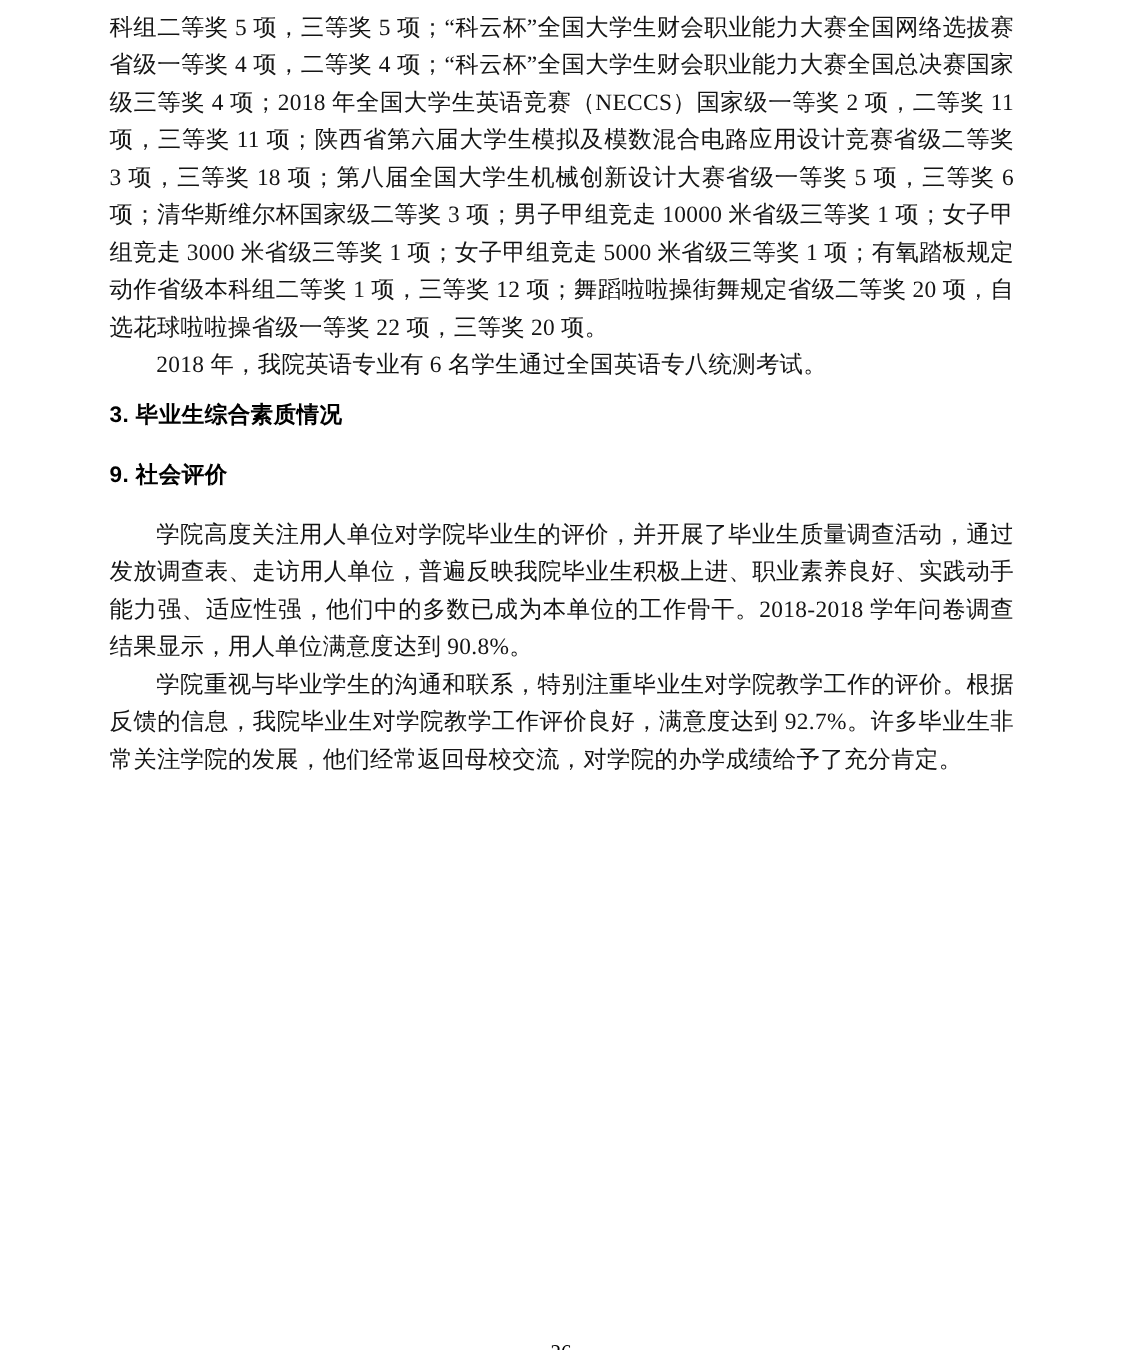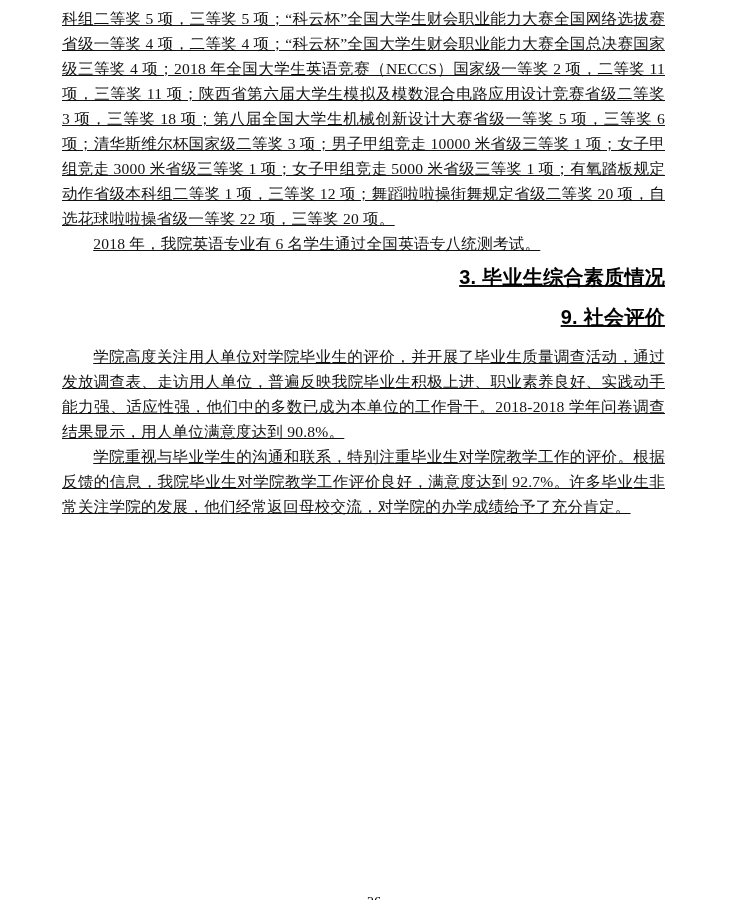--- a/index.html
+++ b/index.html
@@ -11,46 +11,44 @@
     position: relative;
     width: 748px;
     height: 900px;
     background: #ffffff;
     overflow: hidden;
     color: #111111;
     font-family: "Liberation Serif", "DejaVu Serif", serif;
   }
   .content {
     position: absolute;
-    left: 62px;
+    left: 73px;
     top: 6px;
     width: 603px;
-    text-decoration: underline;
   }
   p.body-para {
     margin: 0;
     font-size: 15.6px;
     line-height: 25px;
     text-align: justify;
     text-justify: inter-ideograph;
     letter-spacing: 0.2px;
     color: #141414;
   }
   p.indent {
     text-indent: 2em;
   }
   h2.sec-heading {
     margin: 8px 0 14px 0;
     font-family: "Liberation Sans", "DejaVu Sans", sans-serif;
     font-weight: bold;
-    font-size: 20px;
+    font-size: 15px;
     line-height: 26px;
     color: #000000;
     letter-spacing: 0.3px;
-    text-align: right;
   }
   .page-footer {
     position: absolute;
     left: 0;
     right: 0;
     top: 895px;
     text-align: center;
     font-size: 14px;
     color: #000000;
     font-family: "Liberation Serif", "DejaVu Serif", serif;

